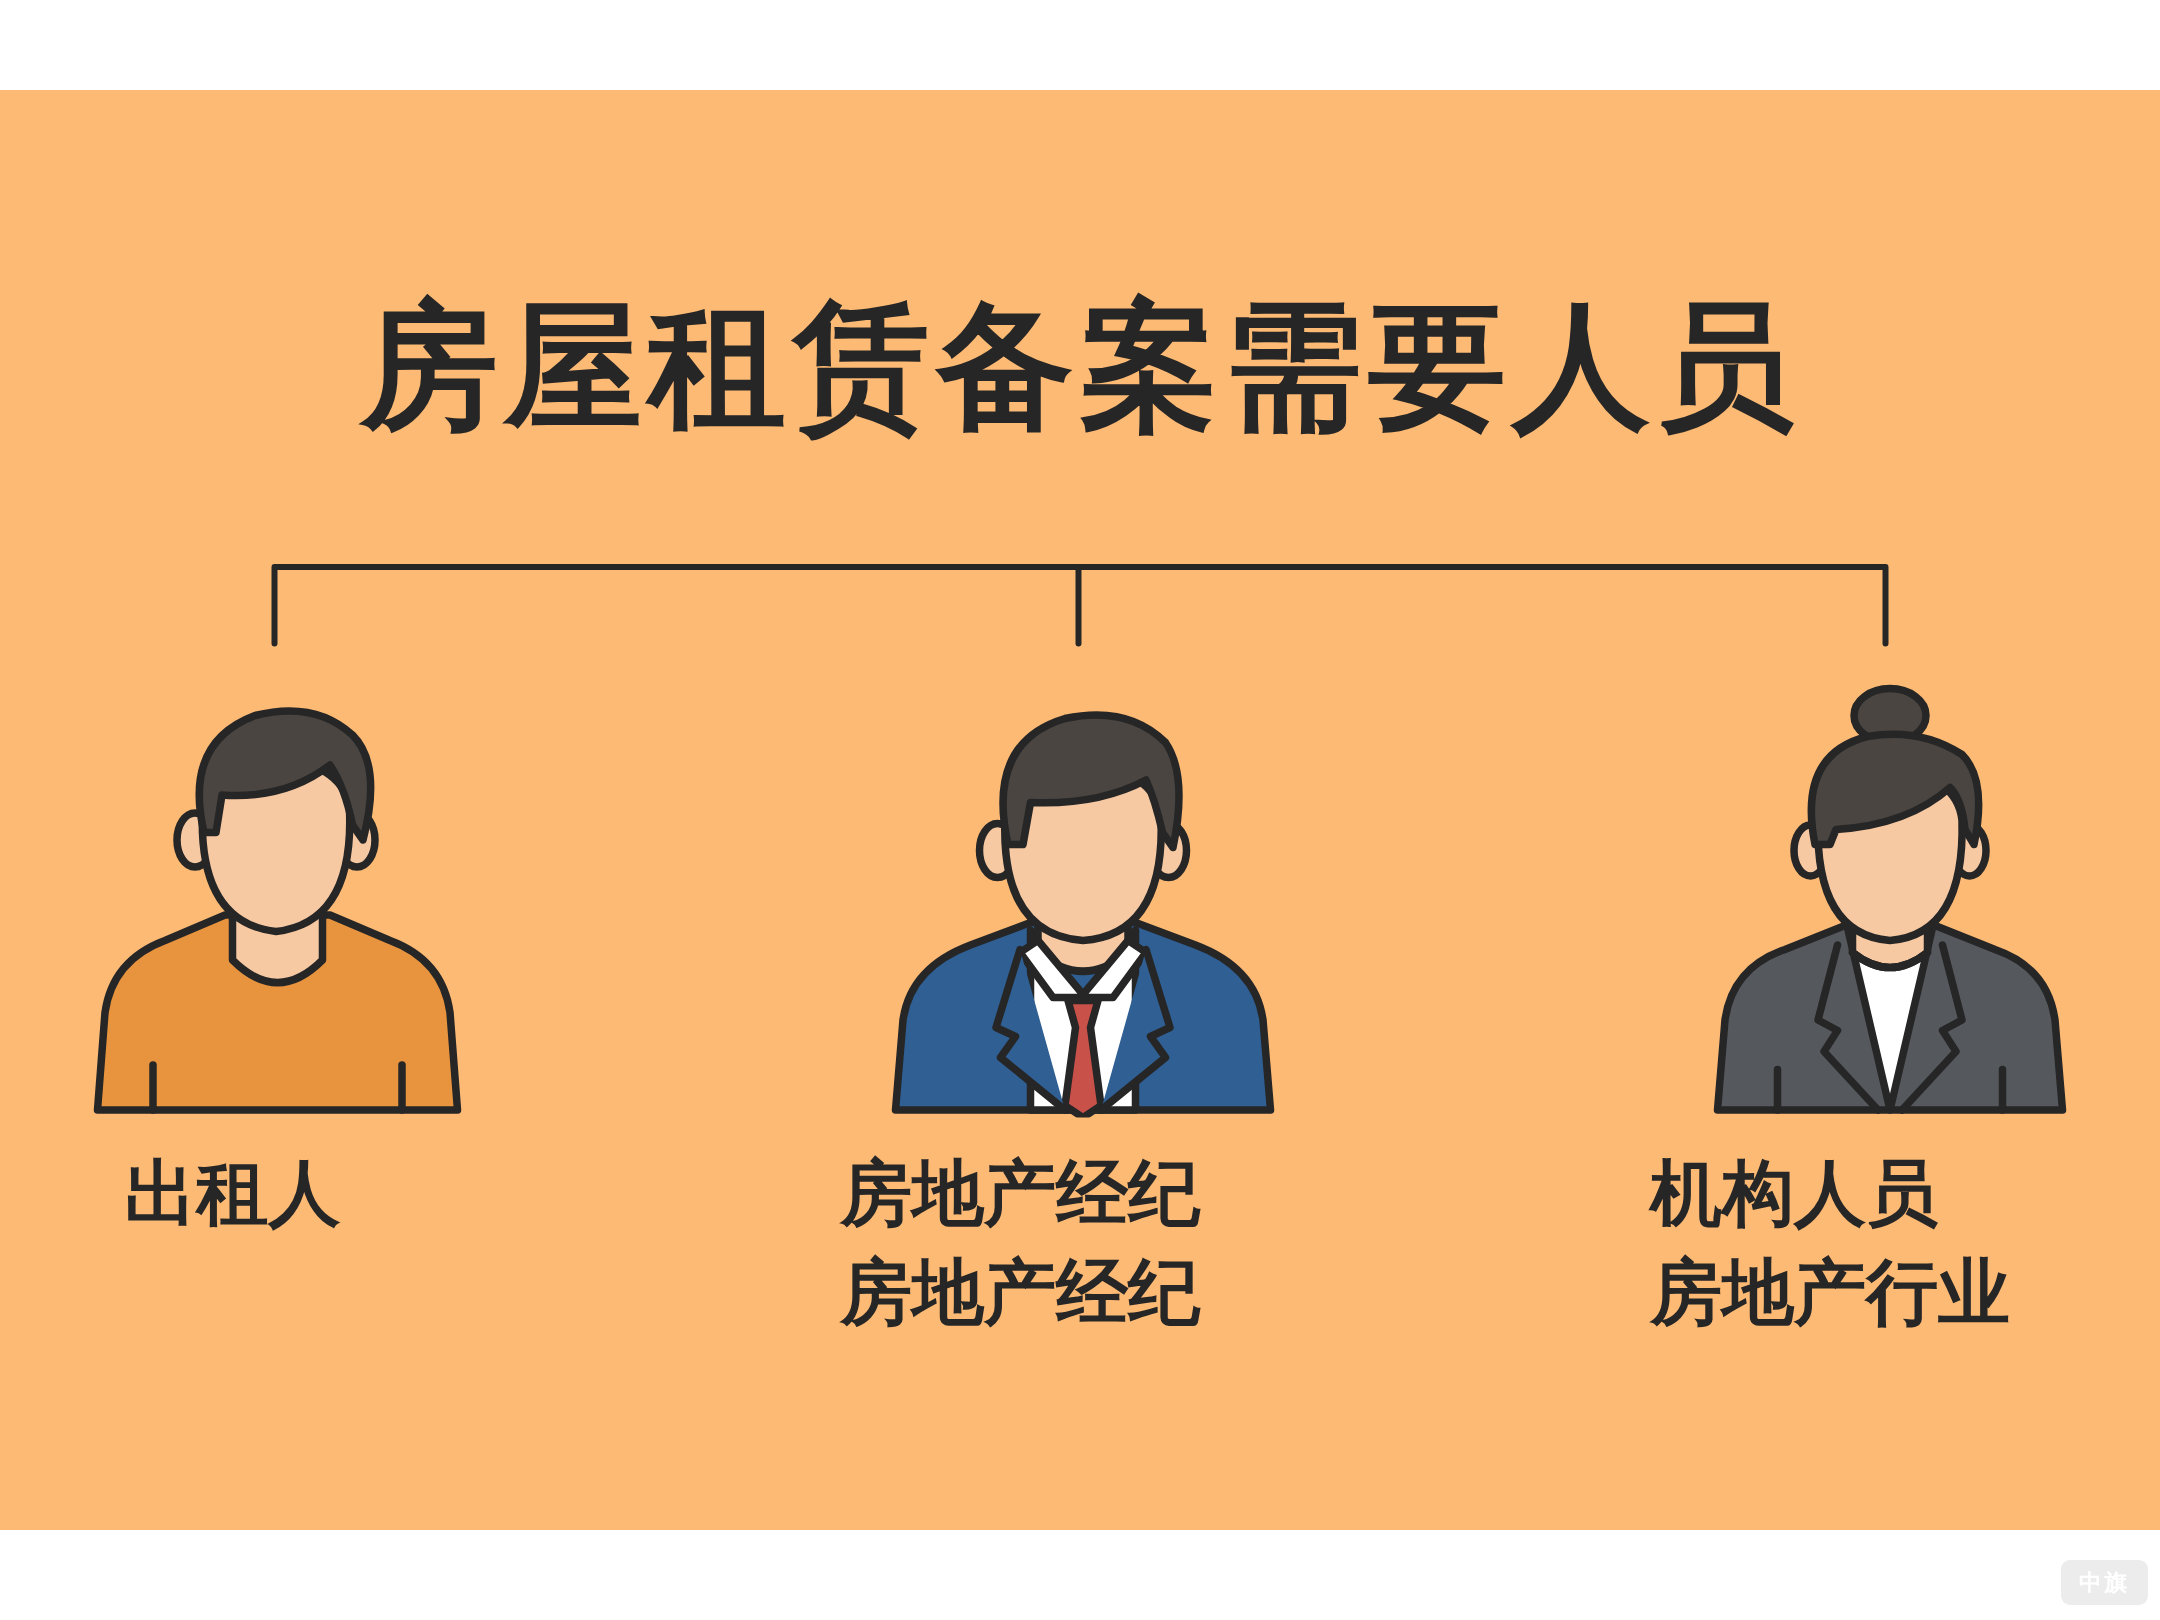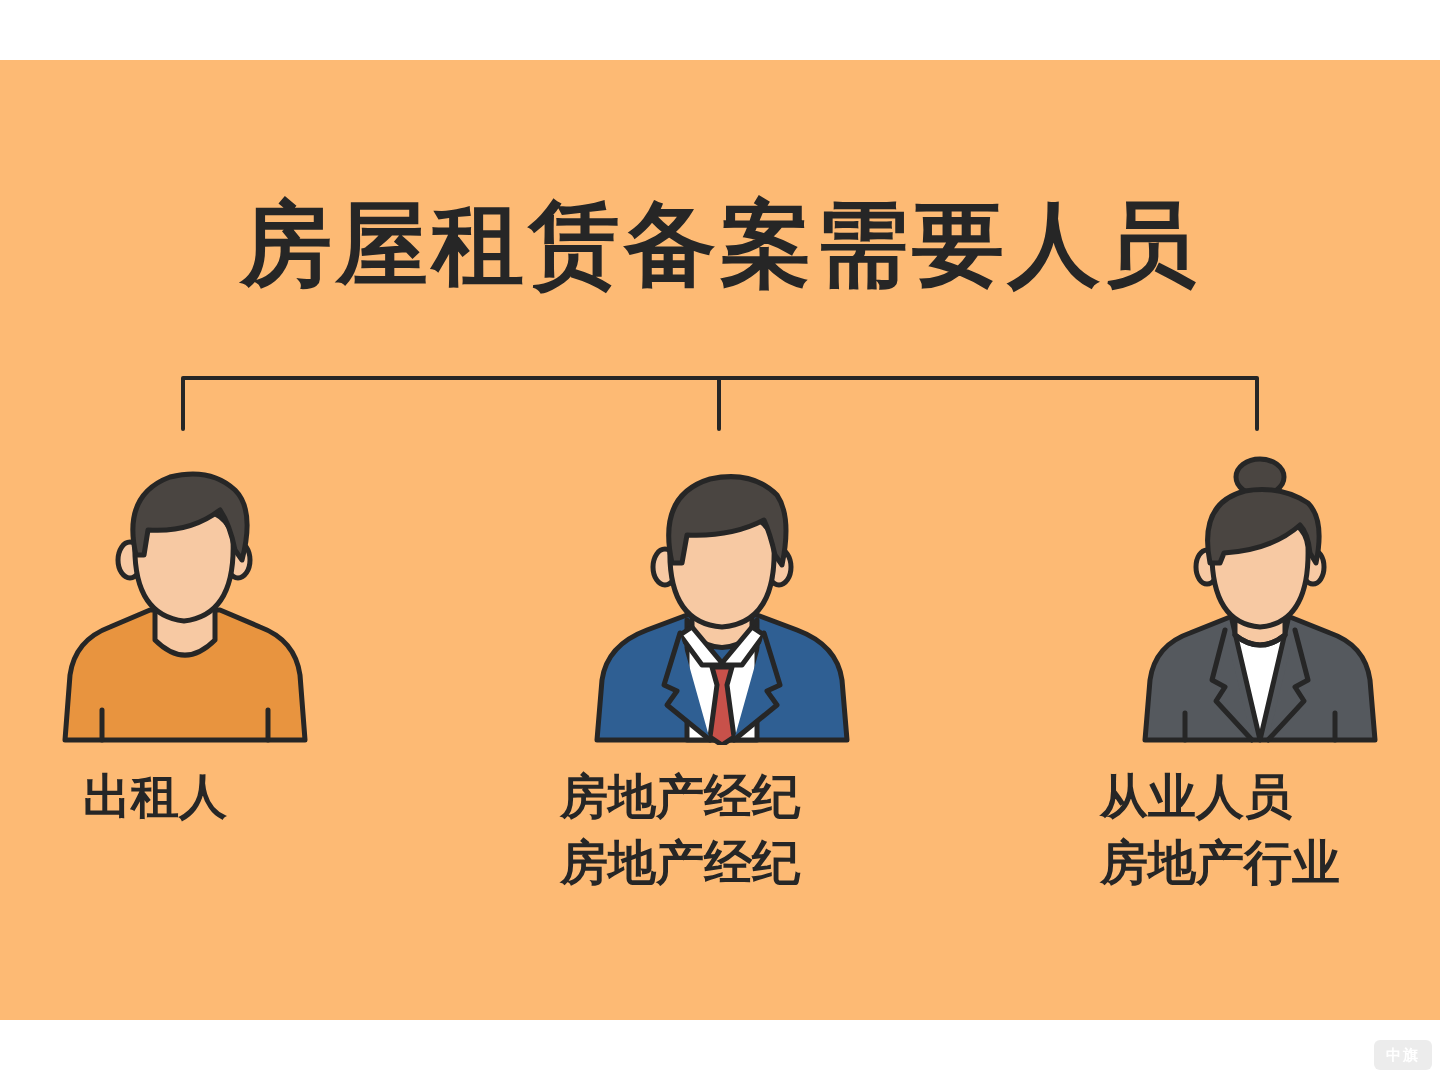--- a/index.html
+++ b/index.html
@@ -72,18 +72,18 @@
   </svg>
 
   <div class="label" style="left:83px; top:703px; width:200px;">
     <div>出租人</div>
   </div>
   <div class="label" style="left:560px; top:703px; width:310px;">
     <div>房地产经纪</div>
     <div>房地产经纪</div>
   </div>
   <div class="label" style="left:1100px; top:703px; width:310px;">
-    <div>从业人员</div>
+    <div>机构人员</div>
     <div>房地产行业</div>
   </div>
 </div>
 
 <div class="watermark">中旗</div>
 
 </body></html>

